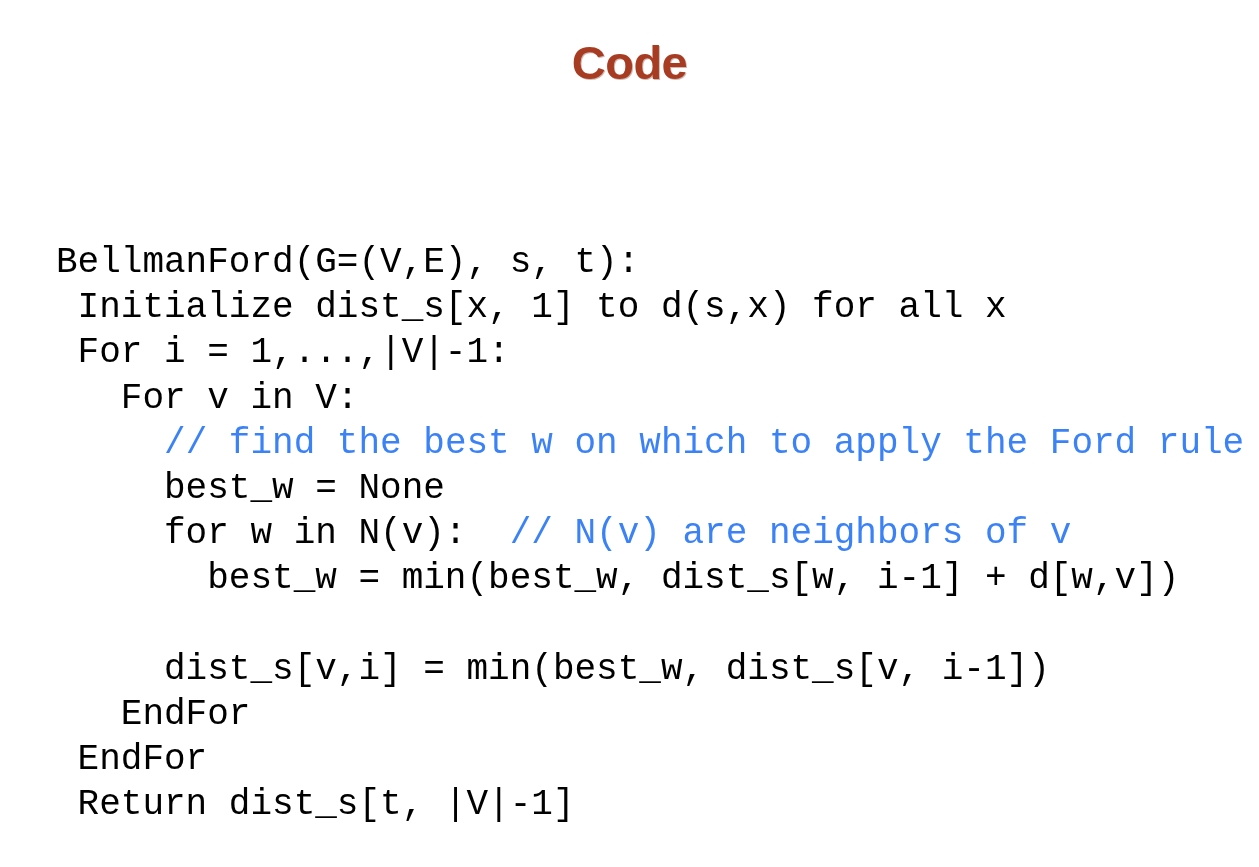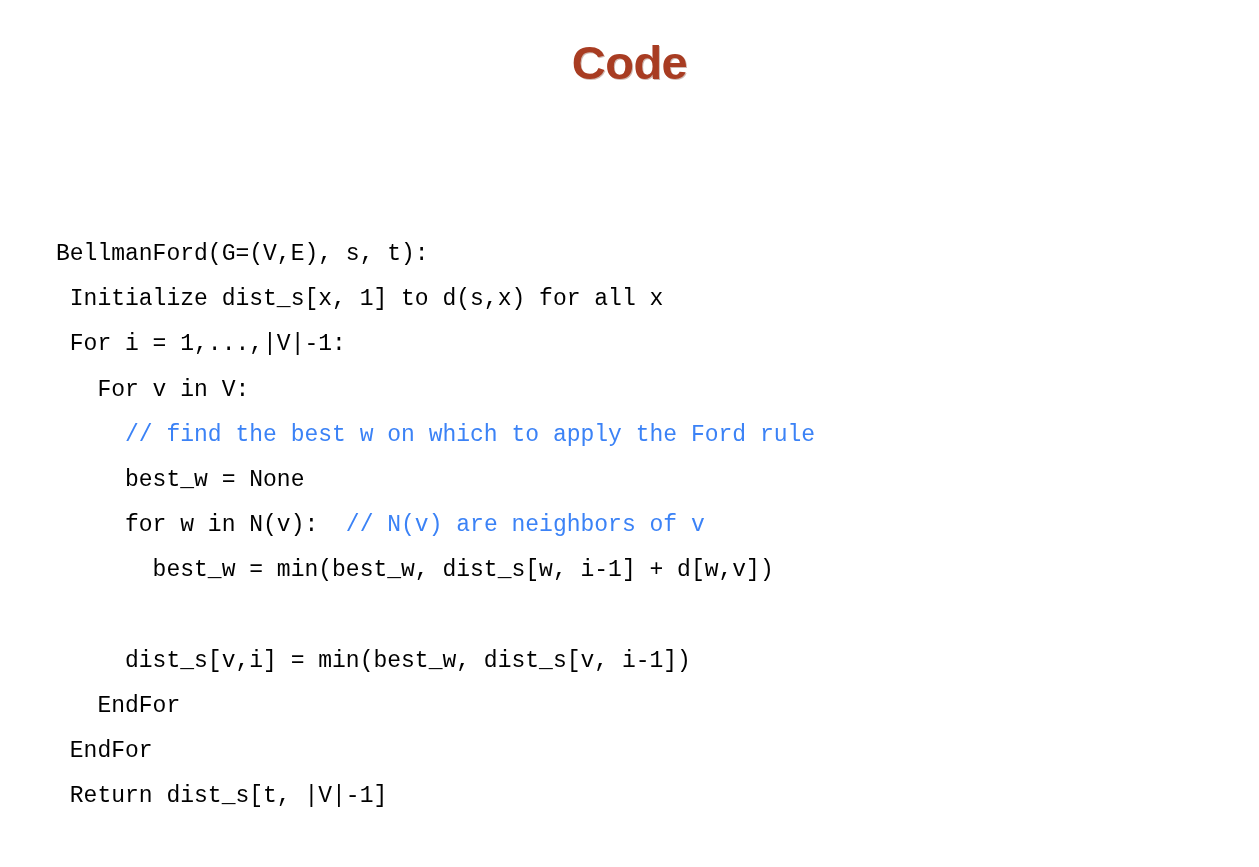--- a/index.html
+++ b/index.html
@@ -33,25 +33,25 @@
     font-size: 47px;
     line-height: 58px;
     letter-spacing: -0.5px;
     color: #A83C22;
     text-shadow: 1px 1px 0 rgba(120,55,35,0.35);
     white-space: pre;
   }
 
   #code-block {
     position: absolute;
-    top: 232px;
+    top: 240px;
     left: 56px;
     width: 1160px;
     font-family: "Liberation Mono", "DejaVu Sans Mono", monospace;
-    font-size: 23px;
+    font-size: 36px;
     line-height: 45.2px;
     color: #000000;
     white-space: pre;
     letter-spacing: 0px;
     font-weight: 400;
   }
 
   .code-line {
     white-space: pre;
     min-height: 45.2px;

